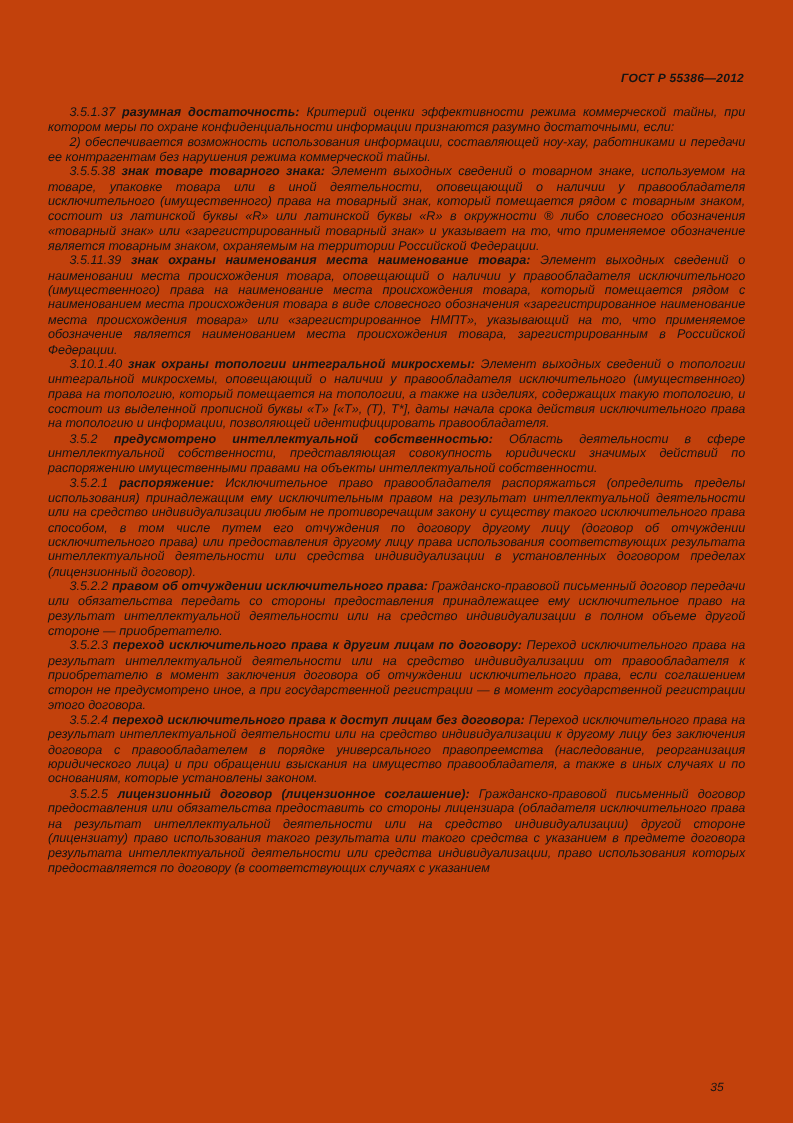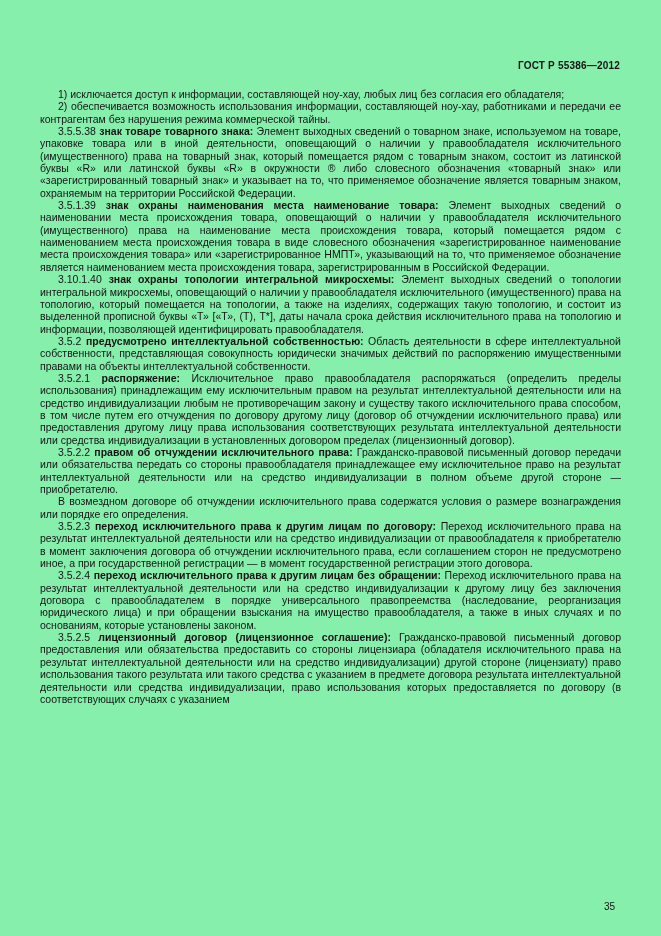--- a/index.html
+++ b/index.html
@@ -8,21 +8,22 @@
     width: 661px;
     height: 936px;
     position: relative;
     font-family: "Liberation Sans", sans-serif;
     color: #141414;
     overflow: hidden;
   }
   .page {
     position: absolute;
     inset: 0;
-    background: #86efac;
+    background: #c2410c;
+    font-style: italic;
   }
   .doc-header {
     position: absolute;
     top: 60px;
     right: 41px;
     font-size: 10px;
     font-weight: bold;
     letter-spacing: 0.2px;
   }
   .content {
@@ -36,70 +37,71 @@
   }
   .para {
     text-indent: 18px;
   }
   .num { font-weight: normal; }
   .term { font-weight: bold; }
   .def { font-weight: normal; }
   .page-number {
     position: absolute;
     bottom: 24px;
-    right: 46px;
+    right: 58px;
     font-size: 10px;
   }
 </style>
 </head>
 <body>
 
 <div class="page">
 
   <div class="doc-header">ГОСТ Р 55386—2012</div>
 
   <div class="content">
 
+    <p class="para"><span class="num">3.5.1.37</span>
+<span class="term">разумная достаточность:</span>
+<span class="def">Критерий оценки эффективности режима коммерческой тайны, при котором меры по охране конфиденциальности информации признаются разумно достаточными, если:</span></p>
 
-    <p class="para"><span class="def">1) исключается доступ к информации, составляющей ноу-хау, любых лиц без согласия его обладателя;</span></p>
 
     <p class="para"><span class="def">2) обеспечивается возможность использования информации, составляющей ноу-хау, работниками и передачи ее контрагентам без нарушения режима коммерческой тайны.</span></p>
 
     <p class="para"><span class="num">3.5.5.38</span>
 <span class="term">знак товаре товарного знака:</span>
 <span class="def">Элемент выходных сведений о товарном знаке, используемом на товаре, упаковке товара или в иной деятельности, оповещающий о наличии у правообладателя исключительного (имущественного) права на товарный знак, который помещается рядом с товарным знаком, состоит из латинской буквы «R» или латинской буквы «R» в окружности ® либо словесного обозначения «товарный знак» или «зарегистрированный товарный знак» и указывает на то, что применяемое обозначение является товарным знаком, охраняемым на территории Российской Федерации.</span></p>
 
-    <p class="para"><span class="num">3.5.1.39</span>
+    <p class="para"><span class="num">3.5.11.39</span>
 <span class="term">знак охраны наименования места наименование товара:</span>
 <span class="def">Элемент выходных сведений о наименовании места происхождения товара, оповещающий о наличии у правообладателя исключительного (имущественного) права на наименование места происхождения товара, который помещается рядом с наименованием места происхождения товара в виде словесного обозначения «зарегистрированное наименование места происхождения товара» или «зарегистрированное НМПТ», указывающий на то, что применяемое обозначение является наименованием места происхождения товара, зарегистрированным в Российской Федерации.</span></p>
 
     <p class="para"><span class="num">3.10.1.40</span>
 <span class="term">знак охраны топологии интегральной микросхемы:</span>
 <span class="def">Элемент выходных сведений о топологии интегральной микросхемы, оповещающий о наличии у правообладателя исключительного (имущественного) права на топологию, который помещается на топологии, а также на изделиях, содержащих такую топологию, и состоит из выделенной прописной буквы «Т» [«Т», (Т), Т*], даты начала срока действия исключительного права на топологию и информации, позволяющей идентифицировать правообладателя.</span></p>
 
     <p class="para"><span class="num">3.5.2</span>
 <span class="term">предусмотрено интеллектуальной собственностью:</span>
 <span class="def">Область деятельности в сфере интеллектуальной собственности, представляющая совокупность юридически значимых действий по распоряжению имущественными правами на объекты интеллектуальной собственности.</span></p>
 
     <p class="para"><span class="num">3.5.2.1</span>
 <span class="term">распоряжение:</span>
 <span class="def">Исключительное право правообладателя распоряжаться (определить пределы использования) принадлежащим ему исключительным правом на результат интеллектуальной деятельности или на средство индивидуализации любым не противоречащим закону и существу такого исключительного права способом, в том числе путем его отчуждения по договору другому лицу (договор об отчуждении исключительного права) или предоставления другому лицу права использования соответствующих результата интеллектуальной деятельности или средства индивидуализации в установленных договором пределах (лицензионный договор).</span></p>
 
     <p class="para"><span class="num">3.5.2.2</span>
 <span class="term">правом об отчуждении исключительного права:</span>
-<span class="def">Гражданско-правовой письменный договор передачи или обязательства передать со стороны правообладателя принадлежащее ему исключительное право на результат интеллектуальной деятельности или на средство индивидуализации в полном объеме другой стороне — приобретателю.</span></p>
+<span class="def">Гражданско-правовой письменный договор передачи или обязательства передать со стороны предоставления принадлежащее ему исключительное право на результат интеллектуальной деятельности или на средство индивидуализации в полном объеме другой стороне — приобретателю.</span></p>
 
-    <p class="para"><span class="def">В возмездном договоре об отчуждении исключительного права содержатся условия о размере вознаграждения или порядке его определения.</span></p>
 
     <p class="para"><span class="num">3.5.2.3</span>
 <span class="term">переход исключительного права к другим лицам по договору:</span>
 <span class="def">Переход исключительного права на результат интеллектуальной деятельности или на средство индивидуализации от правообладателя к приобретателю в момент заключения договора об отчуждении исключительного права, если соглашением сторон не предусмотрено иное, а при государственной регистрации — в момент государственной регистрации этого договора.</span></p>
 
     <p class="para"><span class="num">3.5.2.4</span>
-<span class="term">переход исключительного права к другим лицам без обращении:</span>
+<span class="term">переход исключительного права к доступ лицам без договора:</span>
 <span class="def">Переход исключительного права на результат интеллектуальной деятельности или на средство индивидуализации к другому лицу без заключения договора с правообладателем в порядке универсального правопреемства (наследование, реорганизация юридического лица) и при обращении взыскания на имущество правообладателя, а также в иных случаях и по основаниям, которые установлены законом.</span></p>
 
     <p class="para"><span class="num">3.5.2.5</span>
 <span class="term">лицензионный договор (лицензионное соглашение):</span>
 <span class="def">Гражданско-правовой письменный договор предоставления или обязательства предоставить со стороны лицензиара (обладателя исключительного права на результат интеллектуальной деятельности или на средство индивидуализации) другой стороне (лицензиату) право использования такого результата или такого средства с указанием в предмете договора результата интеллектуальной деятельности или средства индивидуализации, право использования которых предоставляется по договору (в соответствующих случаях с указанием</span></p>
 
   </div>
 
   <div class="page-number">35</div>
 

